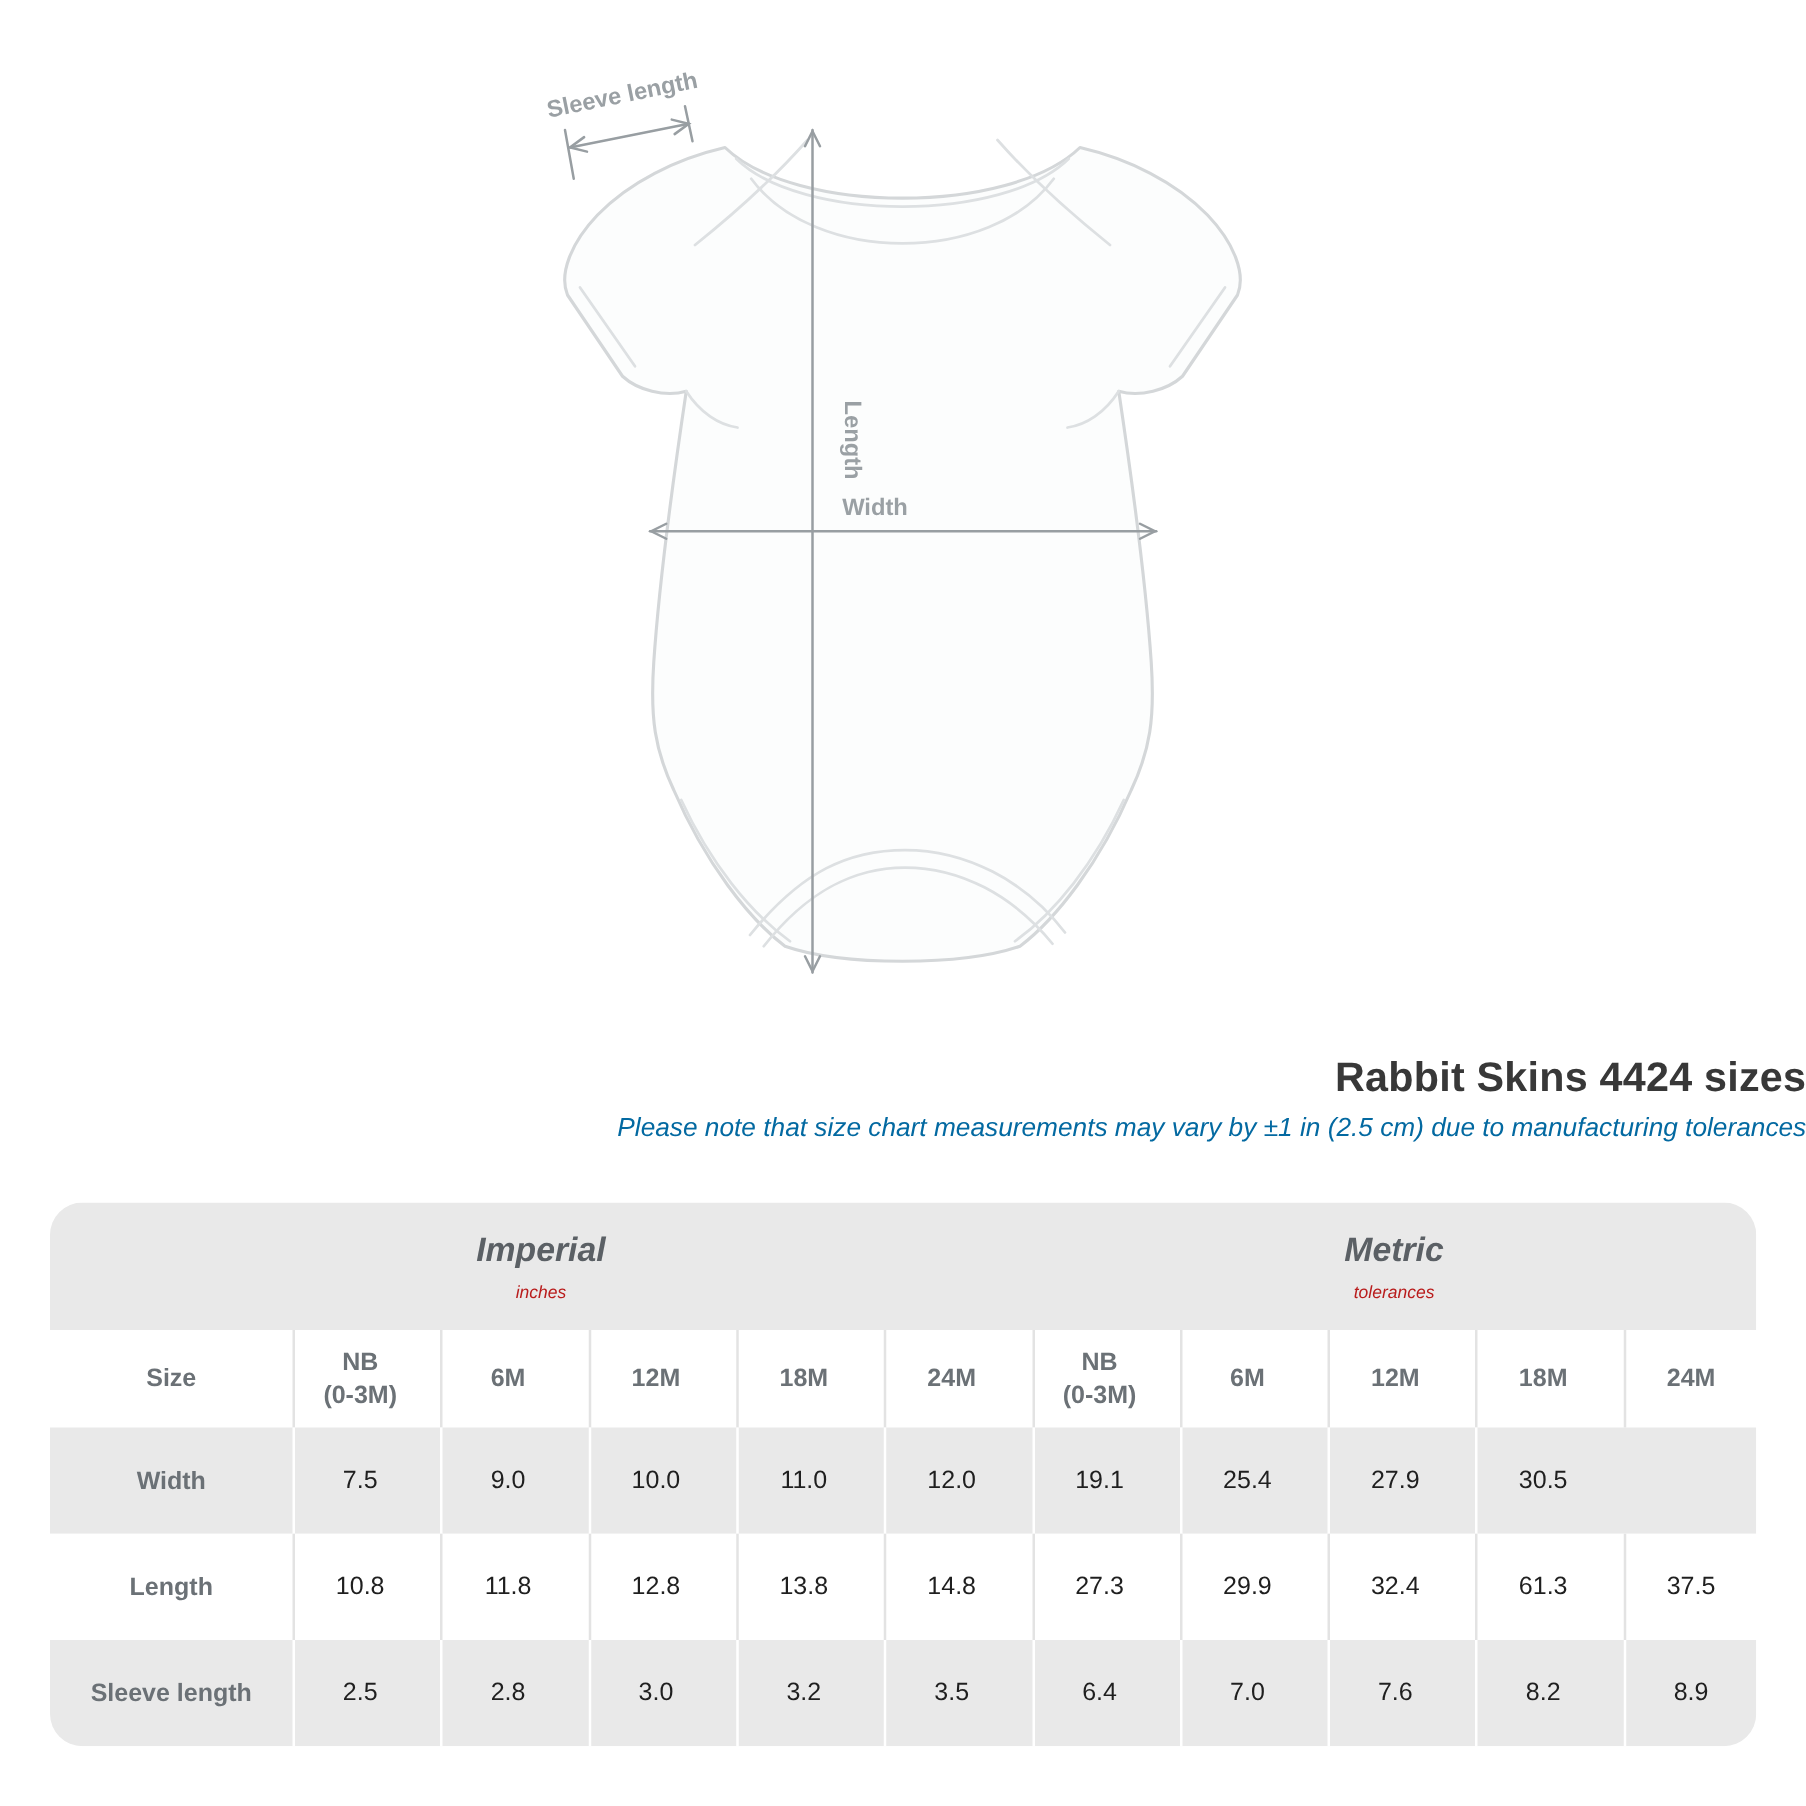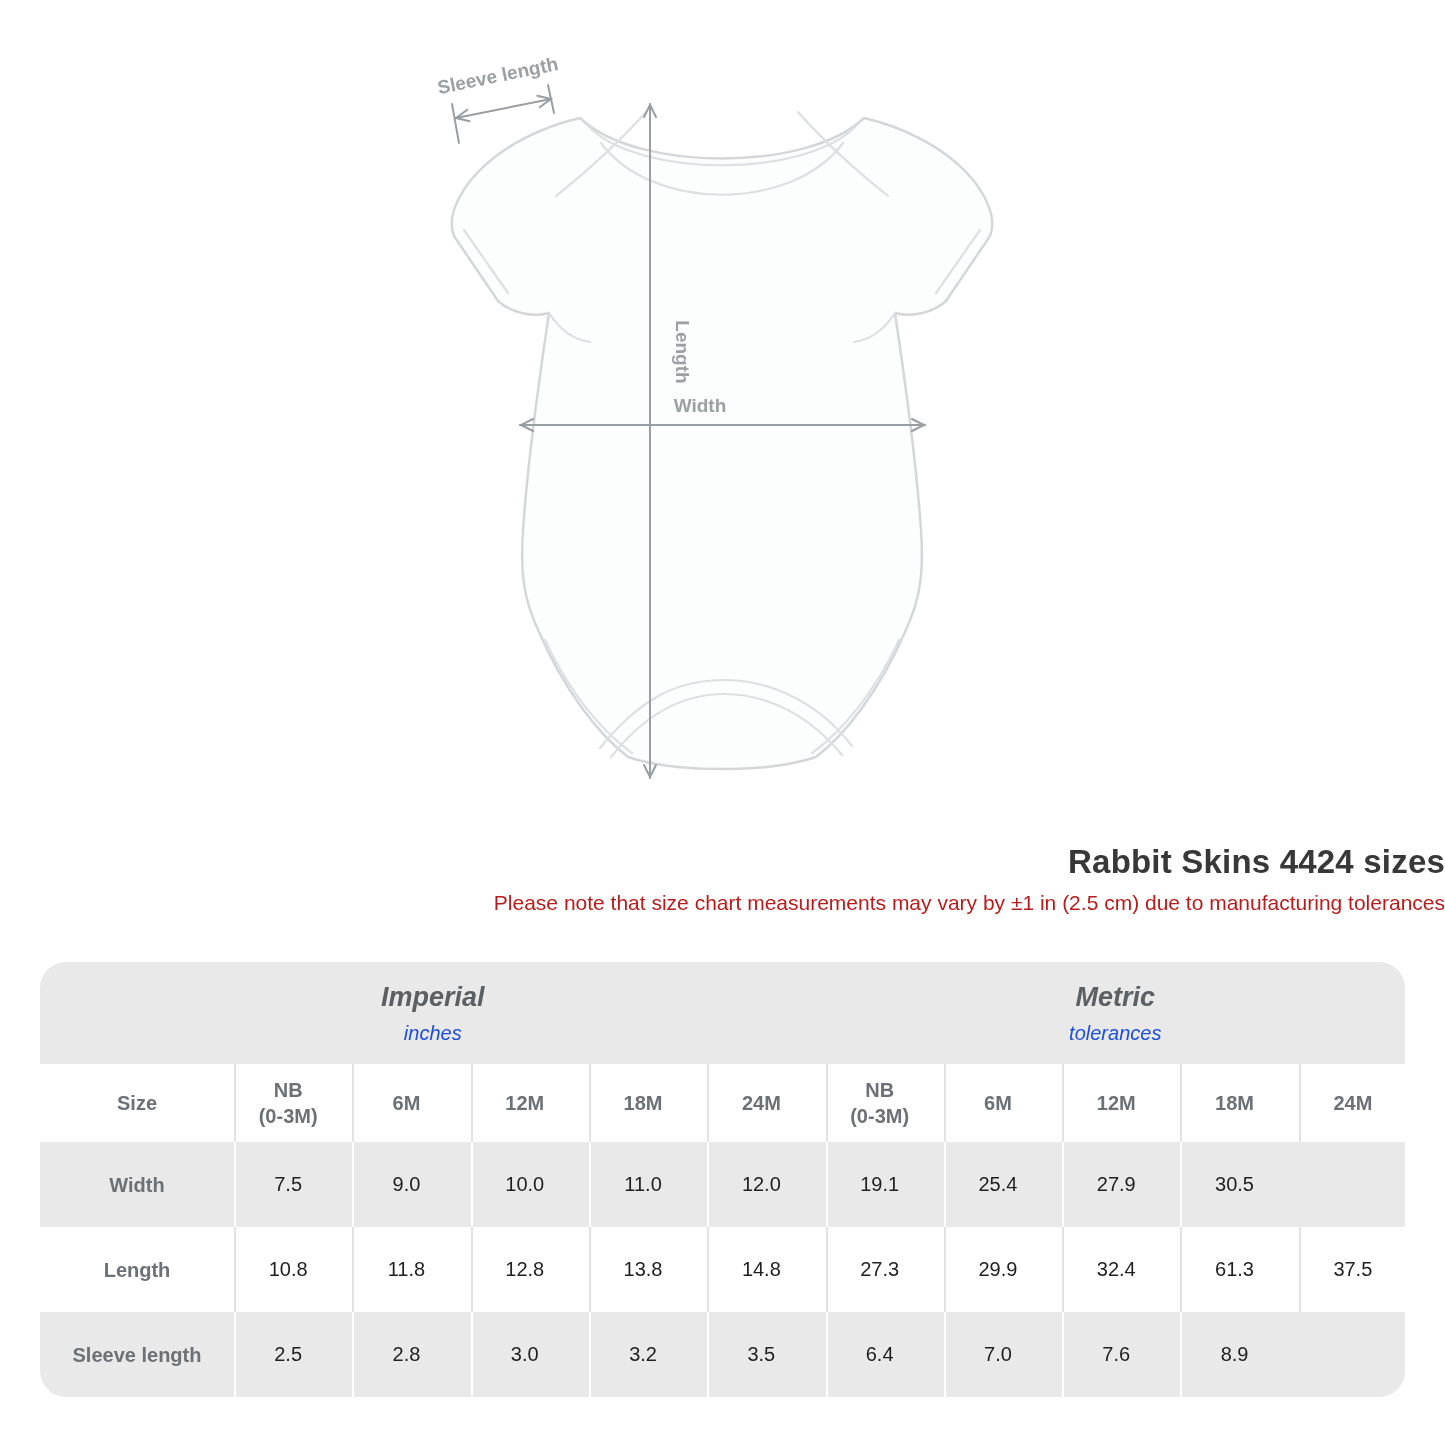--- a/index.html
+++ b/index.html
@@ -12,21 +12,21 @@
   }
   
   .diagram{position:absolute;top:0;left:0;width:1445px;height:830px;}
   
   .heading{position:absolute;top:843px;left:0;width:100%;text-align:right;}
   .heading h1{
     margin:0 0 10px 0;
     font-size:33px;font-weight:bold;color:#383838;letter-spacing:.2px;
   }
   .heading .sub{
-    font-size:21px;color:#b91c1c;
+    font-size:21px;font-style:italic;color:#0369a1;
   }
   
   .size-table{
     position:absolute;top:962px;left:40px;width:1365px;
     border-radius:26px;overflow:hidden;
     color:#6b7176;
   }
   .tr{display:grid;grid-template-columns:182px repeat(10,1fr);}
   .row-group{height:102px;background:#e9e9e9;}
   .row-head{height:78px;background:#ffffff;}
@@ -41,21 +41,21 @@
   .tr .cell + .cell{border-left:2px solid #e3e3e3;}
   .row-gray .cell + .cell{border-left-color:#ffffff;}
   .row-group .gcell{border-left:none !important;}
   .gcell{
     grid-column:span 6;
     display:flex;flex-direction:column;align-items:center;justify-content:center;
     gap:9px;
   }
   .gcell.metric{grid-column:span 5;}
   .group-name{font-size:27px;font-weight:bold;font-style:italic;color:#5b6065;}
-  .group-unit{font-size:20px;font-style:italic;color:#1d4ed8;}
+  .group-unit{font-size:14px;font-style:italic;color:#b91c1c;}
   .head-cell,.label-cell{
     font-size:20px;font-weight:bold;color:#6b7176;line-height:1.3;
     white-space:pre-line;
   }
   .value-cell{font-size:20px;color:#1f1f1f;}
 </style>
 </head>
 <body>
 
 <div class="page">
@@ -188,17 +188,18 @@
     <div class="tr row-data row-gray">
       <div class="cell label-cell">Sleeve length</div>
       <div class="cell value-cell">2.5</div>
       <div class="cell value-cell">2.8</div>
       <div class="cell value-cell">3.0</div>
       <div class="cell value-cell">3.2</div>
       <div class="cell value-cell">3.5</div>
       <div class="cell value-cell">6.4</div>
       <div class="cell value-cell">7.0</div>
       <div class="cell value-cell">7.6</div>
+      <div class="cell value-cell">8.2</div>
       <div class="cell value-cell">8.9</div>
     </div>
 
   </div>
 </div>
 
 </body></html>

